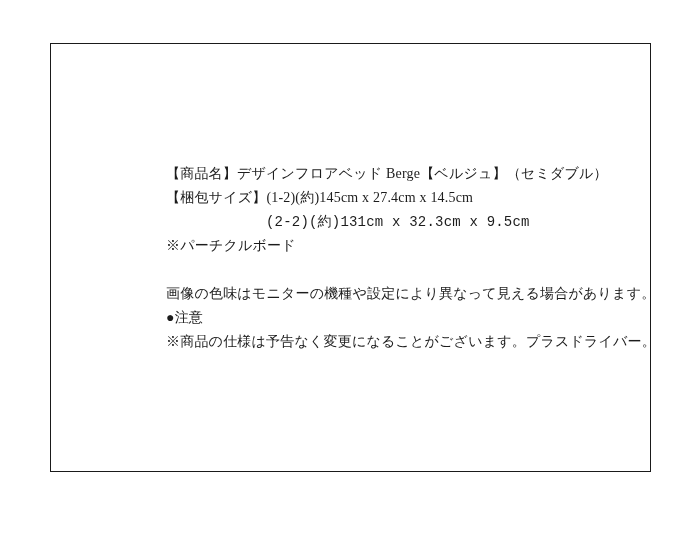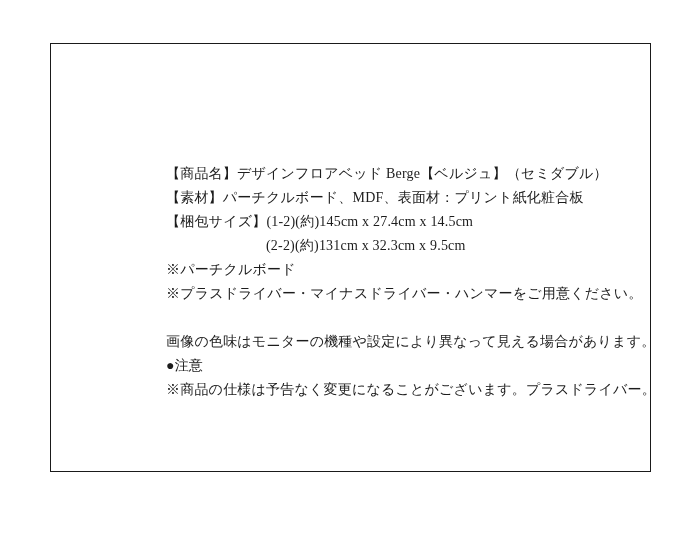--- a/index.html
+++ b/index.html
@@ -34,43 +34,42 @@
     font-size: 14px;
     letter-spacing: 0.2px;
   }
   .line {
     height: 24px;
     line-height: 24px;
     white-space: pre;
   }
   .line.indent {
     padding-left: 100px;
+    font-family: Liberation Mono, monospace;
   }
   .spacer {
     height: 24px;
   }
 </style>
 </head>
 <body>
 
 <div class="frame">
   <div class="text-block">
 
     <div class="line">【商品名】デザインフロアベッド Berge【ベルジュ】（セミダブル）</div>
 
 
-    <div class="line">【素材】パーチクルボード、MDF、表面材：プリント紙化粧合板</div>
 
     <div class="line">【梱包サイズ】(1-2)(約)145cm x 27.4cm x 14.5cm</div>
 
     <div class="line indent">(2-2)(約)131cm x 32.3cm x 9.5cm</div>
 
     <div class="line">※パーチクルボード</div>
 
-    <div class="line">※プラスドライバー・マイナスドライバー・ハンマーをご用意ください。</div>
 
     <div class="spacer"></div>
 
     <div class="line">画像の色味はモニターの機種や設定により異なって見える場合があります。</div>
 
     <div class="line">●注意</div>
 
     <div class="line">※商品の仕様は予告なく変更になることがございます。プラスドライバー。</div>
 
   </div>

